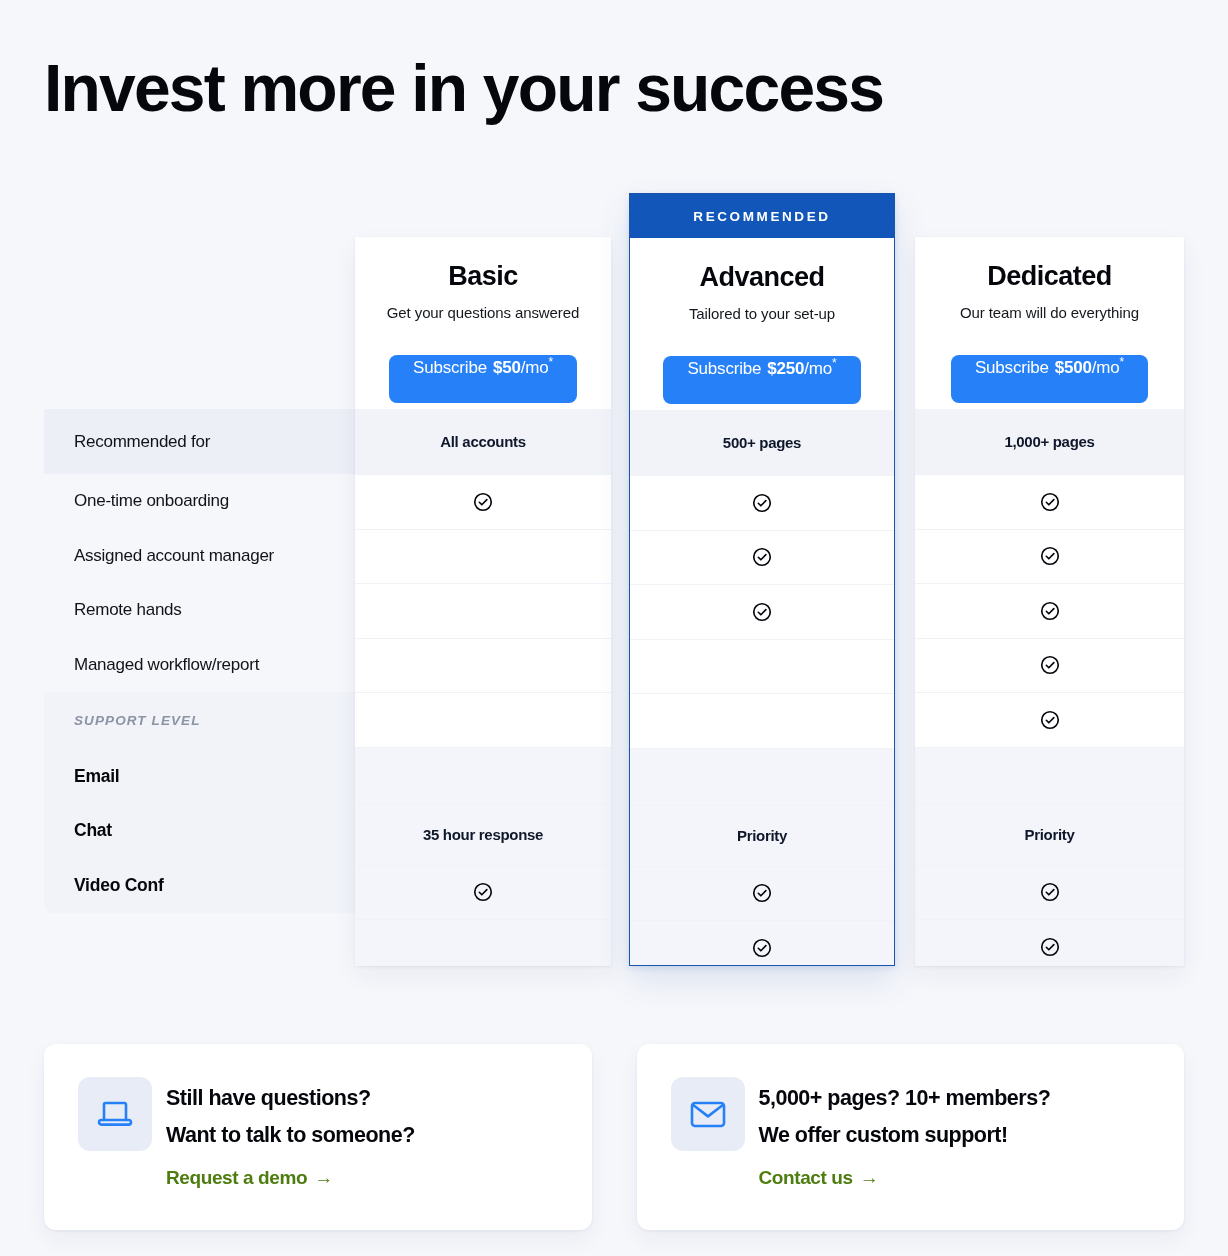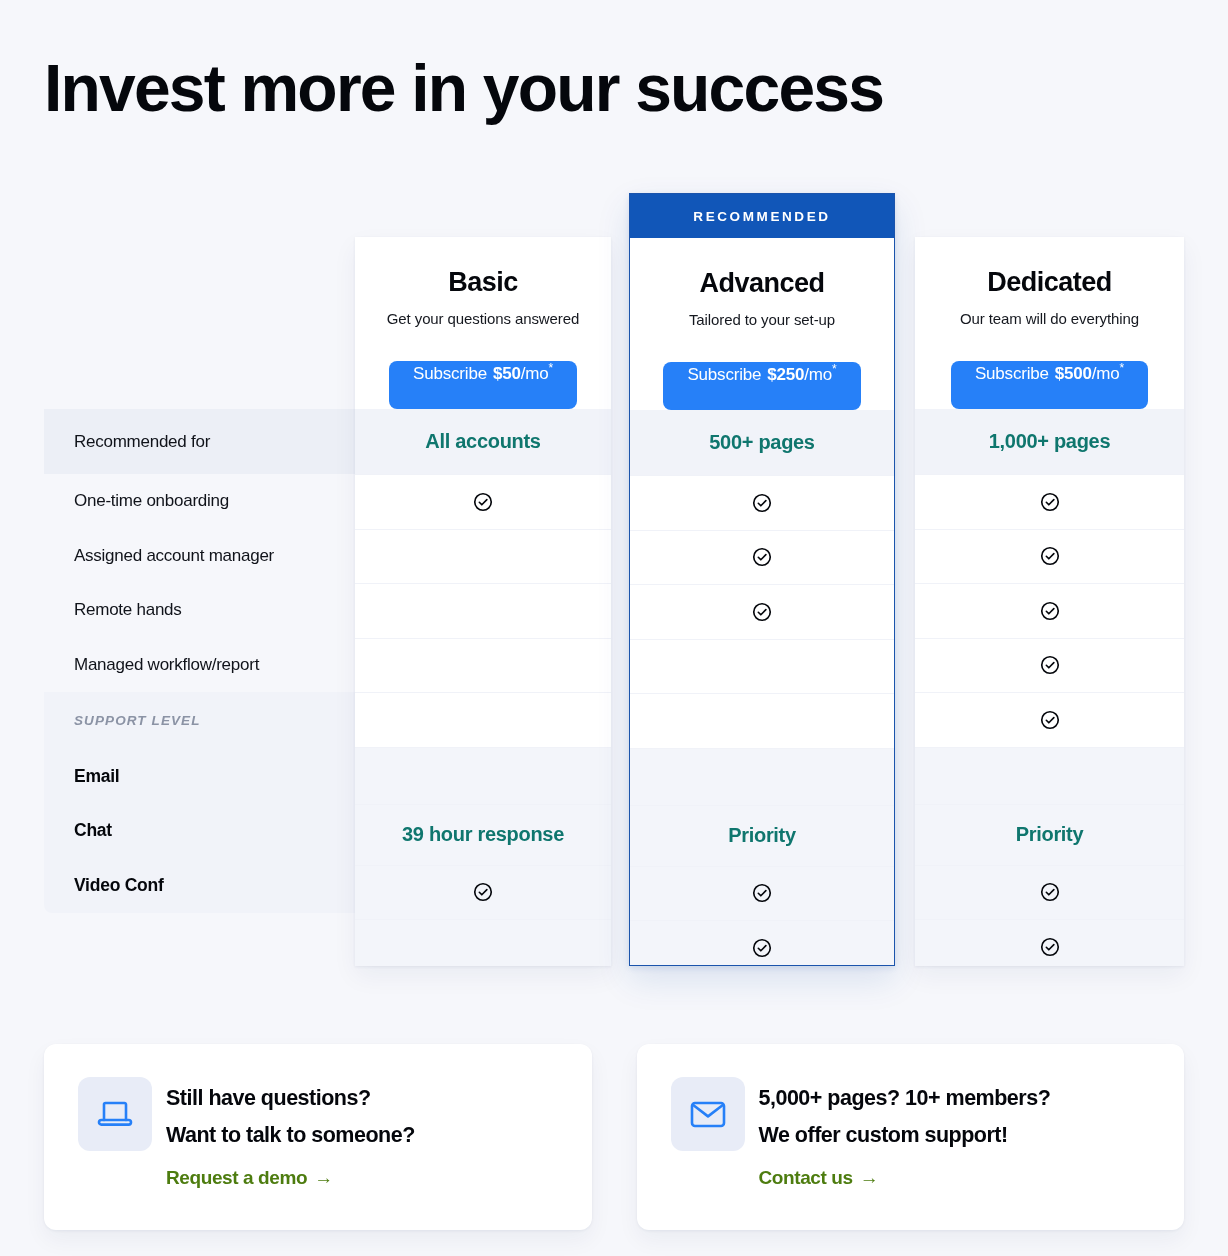--- a/index.html
+++ b/index.html
@@ -69,21 +69,20 @@
     justify-content: center;
   }
 
   
   .card-head {
     height: 172px;
     padding-top: 24px;
     display: flex;
     flex-direction: column;
     align-items: center;
-    justify-content: flex-end;
   }
   .plan-name {
     font-size: 27px;
     font-weight: 700;
     letter-spacing: -.5px;
     color: #05070c;
   }
   .plan-tagline {
     margin-top: 12px;
     font-size: 15px;
@@ -112,24 +111,24 @@
   .subscribe-btn .per { font-weight: 400; }
   .subscribe-btn .star { font-size: 12px; vertical-align: super; }
 
   
   .vrow {
     height: 54.5px;
     border-top: 1px solid #f0f2f8;
     display: flex;
     align-items: center;
     justify-content: center;
-    font-size: 20px;
+    font-size: 15px;
     font-weight: 700;
     letter-spacing: -.3px;
-    color: #0f766e;
+    color: #0f172a;
   }
   .vrow.head {
     height: 65px;
     border-top: none;
     background: #f1f3f9;
   }
   .vrow.shaded { background: #f3f5fa; }
   .vrow.spacer { background: #f3f5fa; height: 57px; }
   .vrow.priority { background: #f3f5fa; height: 61px; }
 
@@ -281,21 +280,21 @@
           <circle cx="12" cy="12" r="9"></circle>
             <path d="M8 12.3l2.7 2.7L16.2 9.5" stroke-linecap="round" stroke-linejoin="round"></path>
         </svg>
       </div>
       <div class="vrow"></div>
       <div class="vrow"></div>
       <div class="vrow"></div>
       <div class="vrow"></div>
 
       <div class="vrow spacer"></div>
-      <div class="vrow priority">39 hour response</div>
+      <div class="vrow priority">35 hour response</div>
       <div class="vrow shaded">
         <svg class="check" viewBox="0 0 24 24" fill="none" stroke="#05070c" stroke-width="1.8">
           <circle cx="12" cy="12" r="9"></circle>
             <path d="M8 12.3l2.7 2.7L16.2 9.5" stroke-linecap="round" stroke-linejoin="round"></path>
         </svg>
       </div>
       <div class="vrow shaded"></div>
     </div>
   </div>
 

